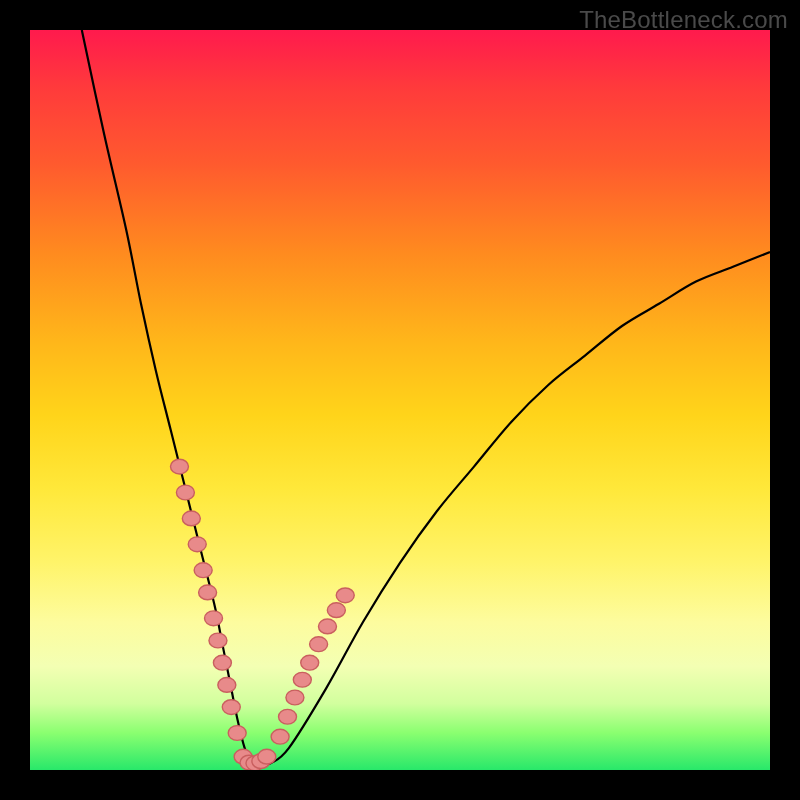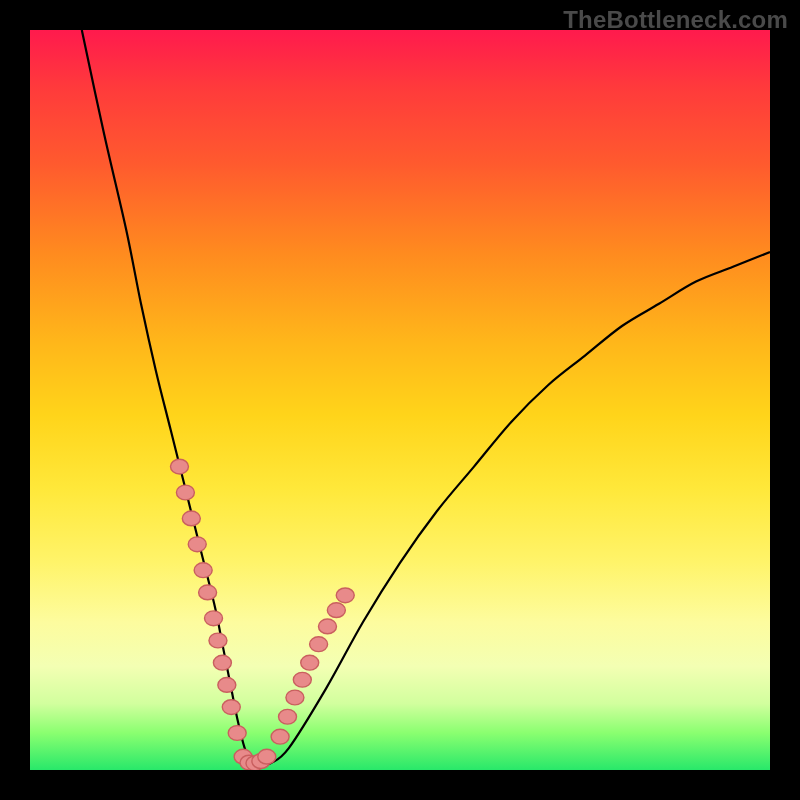--- a/index.html
+++ b/index.html
@@ -39,21 +39,21 @@
       #8aff70 95%,
       #28e86a 100%
     );
   }
   .watermark {
     position: absolute;
     top: 6px;
     right: 12px;
     color: #4a4a4a;
     font-size: 24px;
-    font-weight: 700;
+    font-weight: 400;
     letter-spacing: 0.2px;
     user-select: none;
   }
   svg {
     position: absolute;
     left: 0;
     top: 0;
   }
 </style>
 </head>

